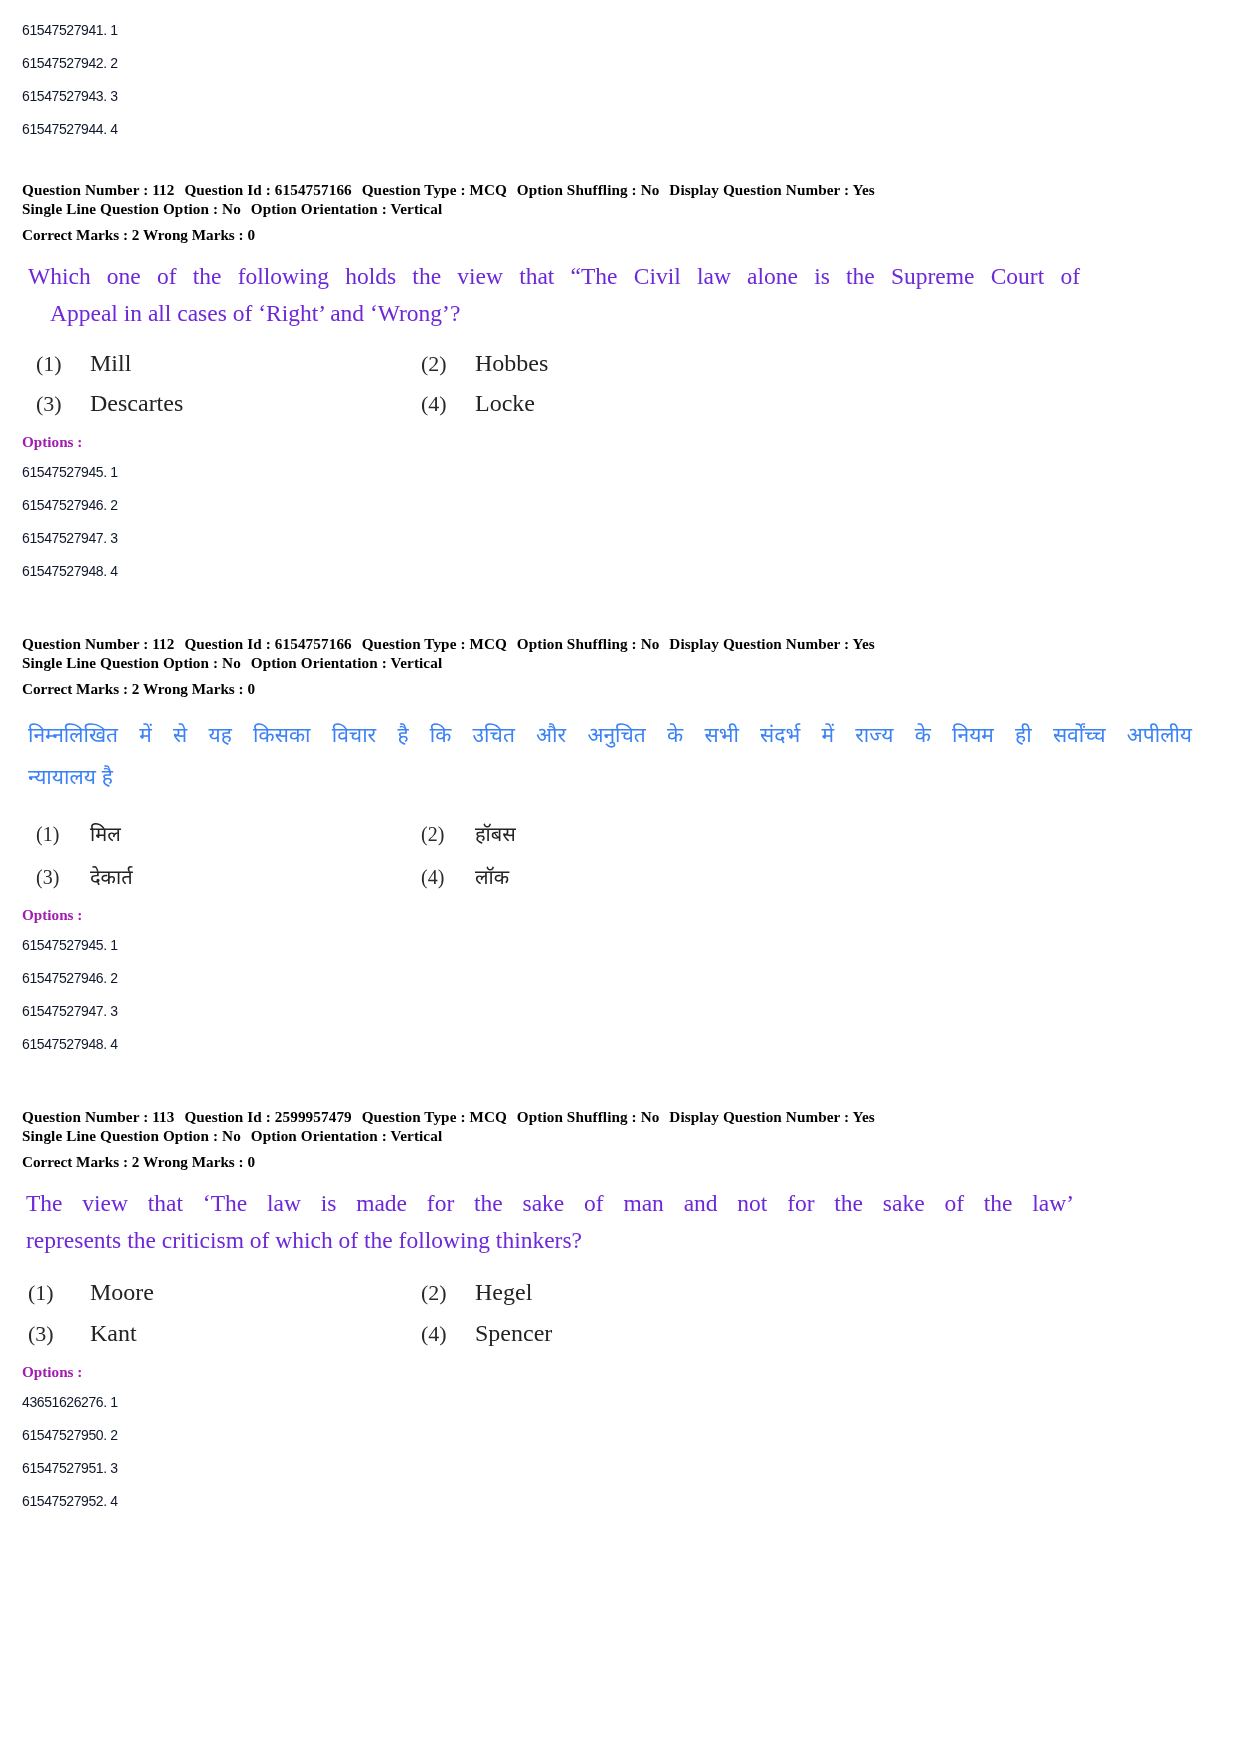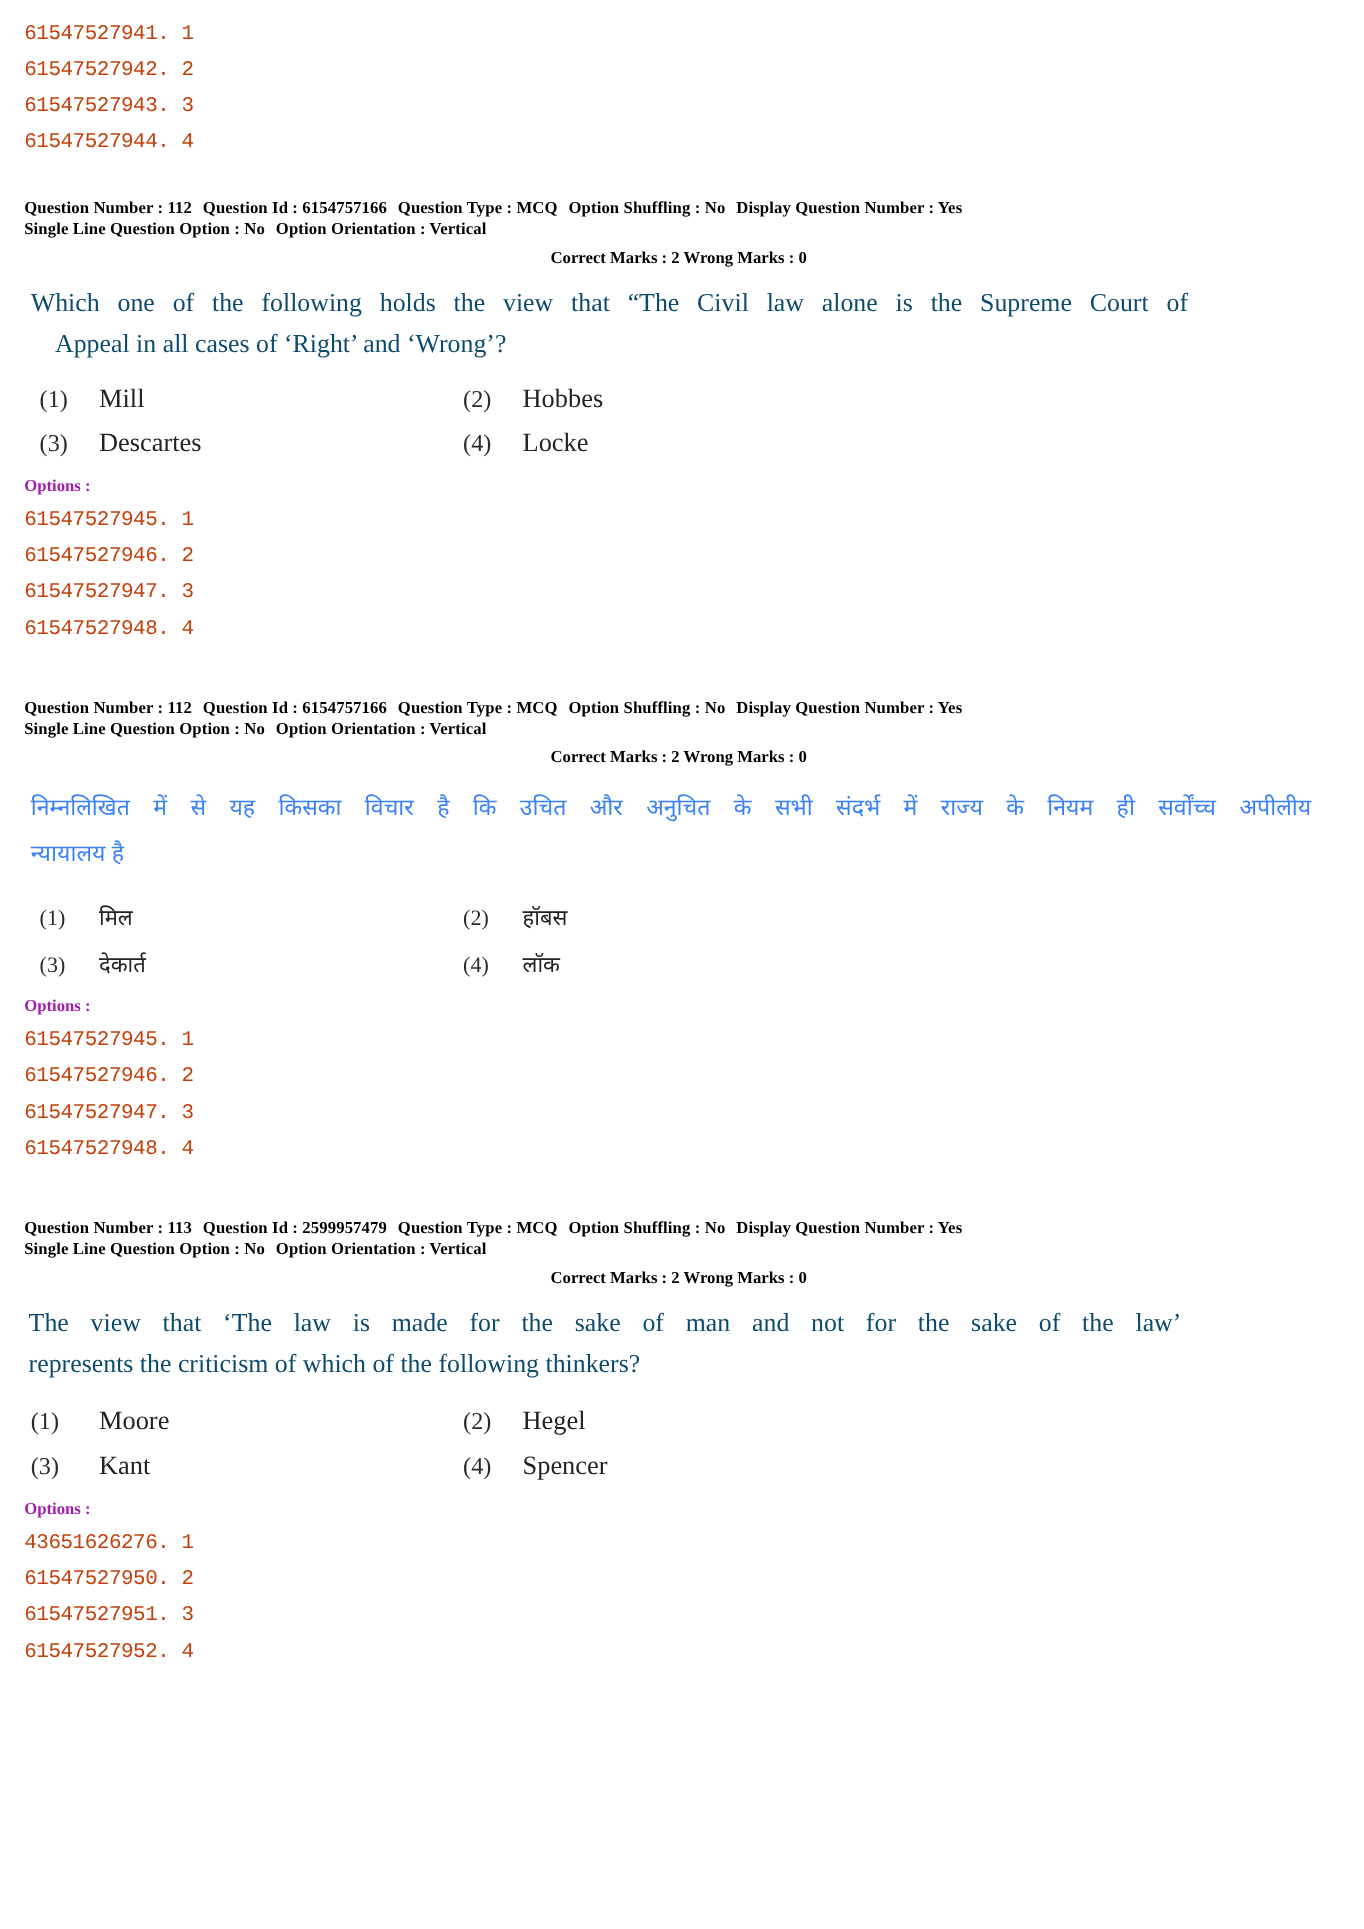--- a/index.html
+++ b/index.html
@@ -26,24 +26,24 @@
     padding: 14px 28px 0 22px;
   }
 
   
   .optid-list {
     margin: 0;
     padding: 0;
     list-style: none;
   }
   .optid {
-    font-family: Liberation Mono, monospace;
-    font-size: 19px;
+    font-family: Liberation Sans, sans-serif;
+    font-size: 14px;
     letter-spacing: -0.4px;
-    color: #c2410c;
+    color: #0f172a;
     line-height: 33px;
     white-space: pre;
   }
 
   
   .meta-block {
     margin-top: 34px;
   }
   .meta-line {
     font-family: "Liberation Serif", "DejaVu Serif", serif;
@@ -56,29 +56,28 @@
   }
   .meta-line .sp { display: inline-block; width: 6px; }
   .meta-marks {
     font-family: "Liberation Serif", "DejaVu Serif", serif;
     font-weight: bold;
     font-size: 15.2px;
     line-height: 19px;
     margin-top: 7px;
     color: #000000;
     white-space: nowrap;
-    text-align: center;
   }
 
   
   .stem {
     margin-top: 14px;
     font-size: 23.5px;
     line-height: 37px;
-    color: #0c4a6e;
+    color: #6d28d9;
     text-align: justify;
     padding-left: 6px;
     padding-right: 150px;
     font-family: "Liberation Serif", "DejaVu Serif", serif;
   }
   .stem-line { display: block; }
   .stem-line.spread {
     text-align: justify;
     text-align-last: justify;
   }

